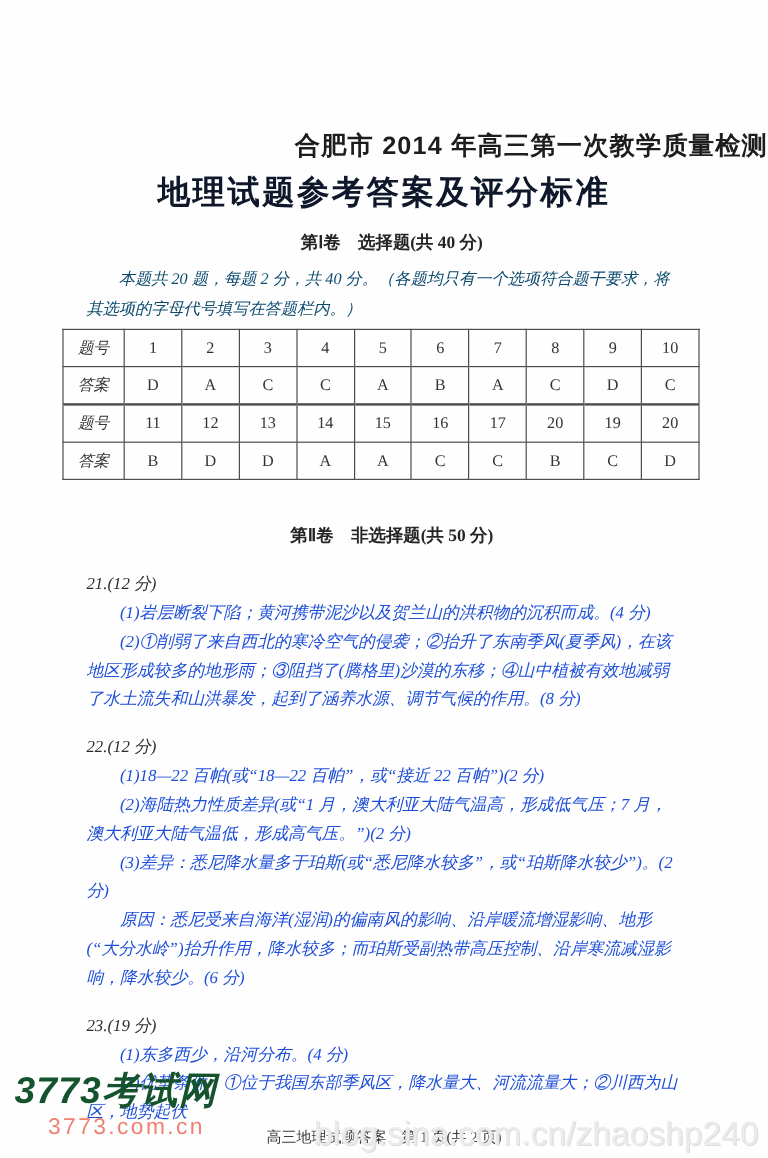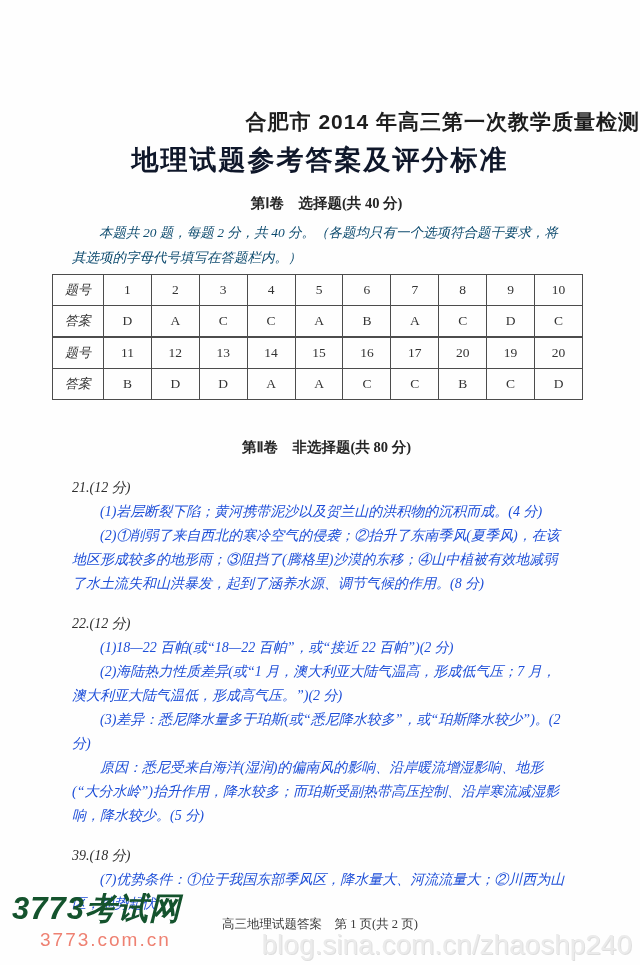--- a/index.html
+++ b/index.html
@@ -165,38 +165,39 @@
         <td>A</td>
         <td>C</td>
         <td>C</td>
         <td>B</td>
         <td>C</td>
         <td>D</td>
       </tr>
     </tbody>
   </table>
 
-  <div class="section-heading second">第Ⅱ卷　非选择题(共 80 分)</div>
+  <div class="section-heading second">第Ⅱ卷　非选择题(共 50 分)</div>
 
   <div class="question q21">
     <div class="q-heading">21.(12 分)</div>
     <p class="q-par">(1)岩层断裂下陷；黄河携带泥沙以及贺兰山的洪积物的沉积而成。(4 分)</p>
     <p class="q-par">(2)①削弱了来自西北的寒冷空气的侵袭；②抬升了东南季风(夏季风)，在该地区形成较多的地形雨；③阻挡了(腾格里)沙漠的东移；④山中植被有效地减弱了水土流失和山洪暴发，起到了涵养水源、调节气候的作用。(8 分)</p>
   </div>
 
   <div class="question q22">
     <div class="q-heading">22.(12 分)</div>
     <p class="q-par">(1)18—22 百帕(或“18—22 百帕”，或“接近 22 百帕”)(2 分)</p>
     <p class="q-par">(2)海陆热力性质差异(或“1 月，澳大利亚大陆气温高，形成低气压；7 月，澳大利亚大陆气温低，形成高气压。”)(2 分)</p>
     <p class="q-par">(3)差异：悉尼降水量多于珀斯(或“悉尼降水较多”，或“珀斯降水较少”)。(2 分)</p>
-    <p class="q-par">原因：悉尼受来自海洋(湿润)的偏南风的影响、沿岸暖流增湿影响、地形(“大分水岭”)抬升作用，降水较多；而珀斯受副热带高压控制、沿岸寒流减湿影响，降水较少。(5 分)</p>
+    <p class="q-par">原因：悉尼受来自海洋(湿润)的偏南风的影响、沿岸暖流增湿影响、地形(“大分水岭”)抬升作用，降水较多；而珀斯受副热带高压控制、沿岸寒流减湿影响，降水较少。(6 分)</p>
   </div>
 
   <div class="question q23">
-    <div class="q-heading">39.(18 分)</div>
+    <div class="q-heading">23.(19 分)</div>
+    <p class="q-par">(1)东多西少，沿河分布。(4 分)</p>
     <p class="q-par">(7)优势条件：①位于我国东部季风区，降水量大、河流流量大；②川西为山区，地势起伏</p>
   </div>
 
   <div class="page-footer">高三地理试题答案　第 1 页(共 2 页)</div>
 
   <div class="wm-site-name" style="color: #14532d;">3773考试网</div>
   <div class="wm-site-url" style="color: rgb(238, 129, 114);">3773.com.cn</div>
   <div class="wm-blog-url" style="color: rgb(235, 235, 235);">blog.sina.com.cn/zhaoshp240</div>
 
 </div>

